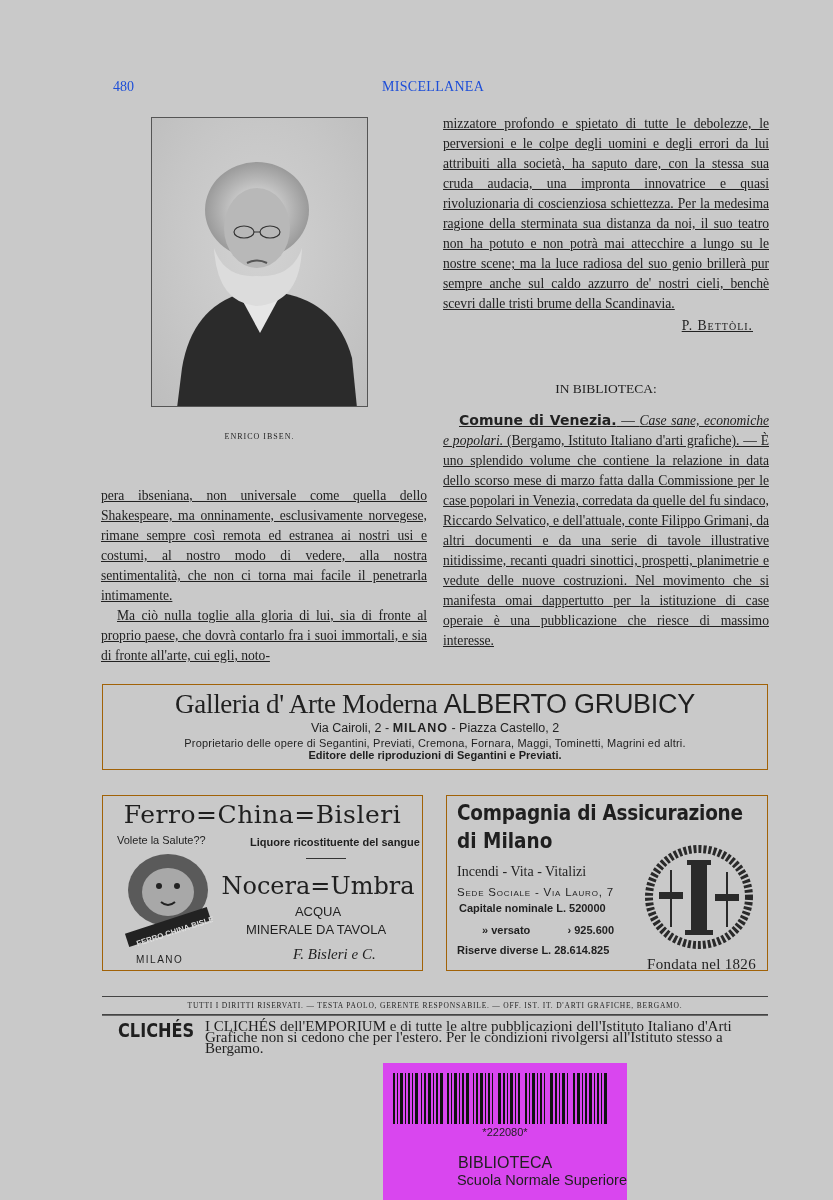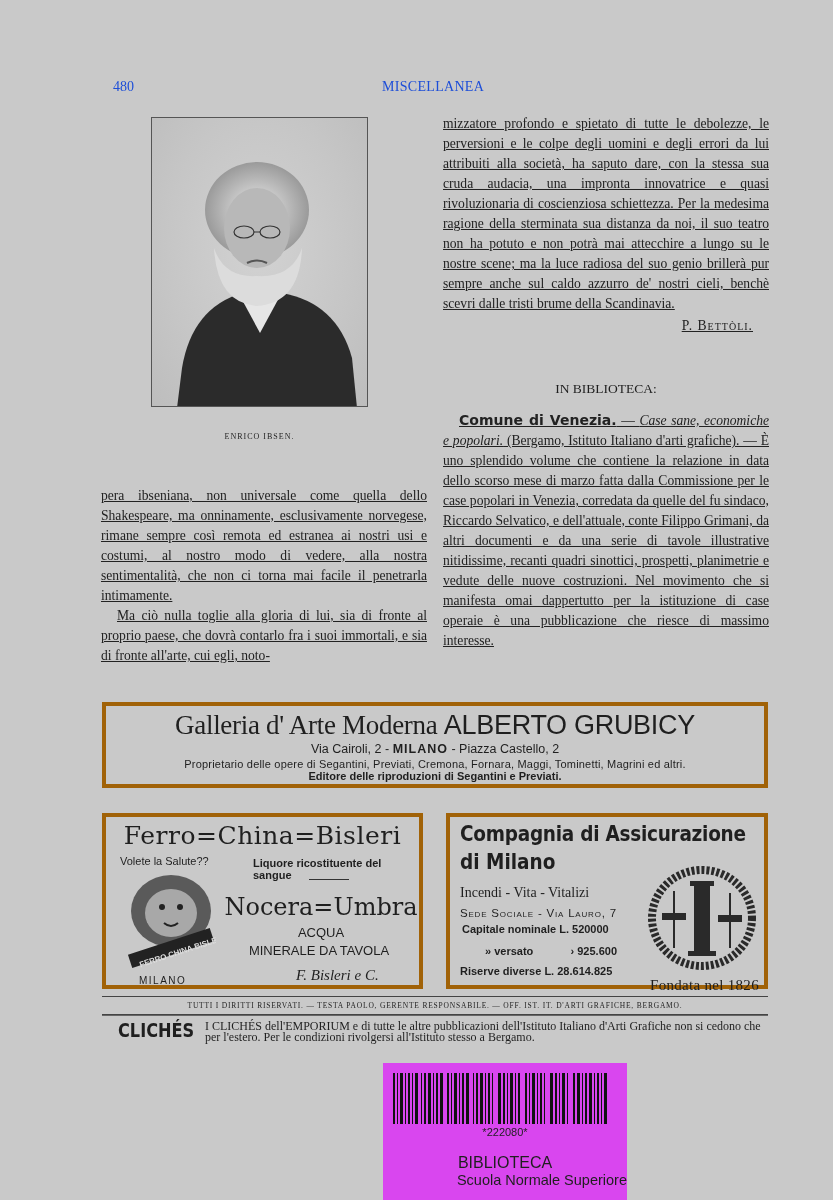--- a/index.html
+++ b/index.html
@@ -26,21 +26,21 @@
   #right-col-top { left:443px; top:114px; width:326px; }
   #left-col { left:101px; top:486px; width:326px; }
   #right-col-bottom { left:443px; top:410px; width:326px; }
   .signature { text-align:right; padding-right:16px; font-variant:small-caps; letter-spacing:1px; margin-top:2px; }
   #biblio-heading { left:443px; top:381px; width:326px; text-align:center; font-family:"Liberation Serif", serif; font-size:13.5px; }
   .indent { text-indent:16px; }
   .bold-head { font-family:"DejaVu Sans", sans-serif; font-weight:bold; font-size:14px; }
   .it { font-style:italic; }
 
   
-  .ad { border:4px solid #a16207; box-sizing:border-box;margin-top:18px; }
+  .ad { border:1px solid #a16207; box-sizing:border-box; }
   #ad-grubicy { left:102px; top:684px; width:666px; height:86px; text-align:center; font-family:"Liberation Sans", sans-serif; }
   #ad-grubicy .big { font-size:27px; margin-top:4px; letter-spacing:-0.3px; font-family:"Liberation Serif", serif; }
   #ad-grubicy .big b { font-family:"Liberation Sans", sans-serif; font-weight:normal; }
   #ad-grubicy .addr { font-size:12.5px; margin-top:1px; }
   #ad-grubicy .addr b { letter-spacing:1px; }
   #ad-grubicy .owners { font-size:11px; margin-top:2px; letter-spacing:0.2px; }
   #ad-grubicy .editor { font-size:11px; font-weight:bold; }
 
   #ad-bisleri { left:102px; top:795px; width:321px; height:176px; font-family:"Liberation Sans", sans-serif; }
   #ad-bisleri .title { position:absolute; left:0; width:100%; top:4px; text-align:center; font-family:"DejaVu Serif", serif; font-size:25px; letter-spacing:0.5px; }
@@ -65,21 +65,21 @@
   #ad-assic .t7 { position:absolute; left:10px; top:148px; font-size:11px; font-weight:bold; }
   #ad-assic .founded { position:absolute; left:200px; top:160px; font-size:15px; font-family:"Liberation Serif", serif; letter-spacing:0.3px; }
   #emblem { position:absolute; left:196px; top:46px; width:112px; height:110px; }
 
   .rule { height:0; border-top:1px solid #444; }
   #rule1 { left:102px; top:996px; width:666px; }
   #rule2 { left:102px; top:1014px; width:666px; }
   #rule3 { left:102px; top:1015px; width:666px; border-top:1px solid #666; }
   #rights-line { left:102px; top:1001px; width:666px; text-align:center; font-size:7.5px; letter-spacing:0.8px; font-family:"Liberation Serif", serif; }
   #cliches-label { left:118px; top:1019px; font-family:"DejaVu Sans", sans-serif; font-weight:bold; font-size:19px; transform:scaleX(0.85); transform-origin:left; }
-  #cliches-text { left:205px; top:1021px; width:565px; font-family:"Liberation Serif", serif; font-size:12px; line-height:11px; }
+  #cliches-text { left:205px; top:1021px; width:565px; font-family:"Liberation Serif", serif; font-size:15px; line-height:11px; }
 
   
   #barcode-label { left:383px; top:1063px; width:244px; height:137px; background:#d946ef; }
   #barcode { position:absolute; left:10px; top:10px; width:215px; height:51px; }
   #barcode-number { position:absolute; left:0; width:100%; top:63px; text-align:center; font-family:"Liberation Sans", sans-serif; font-size:11px; }
   #library-name { position:absolute; left:0; width:100%; top:91px; text-align:center; font-family:"Liberation Sans", sans-serif; font-size:16px; }
   #library-sub { position:absolute; left:0; width:100%; top:109px; text-align:right; font-family:"Liberation Sans", sans-serif; font-size:14.5px; }
 </style>
 </head>
 <body>

